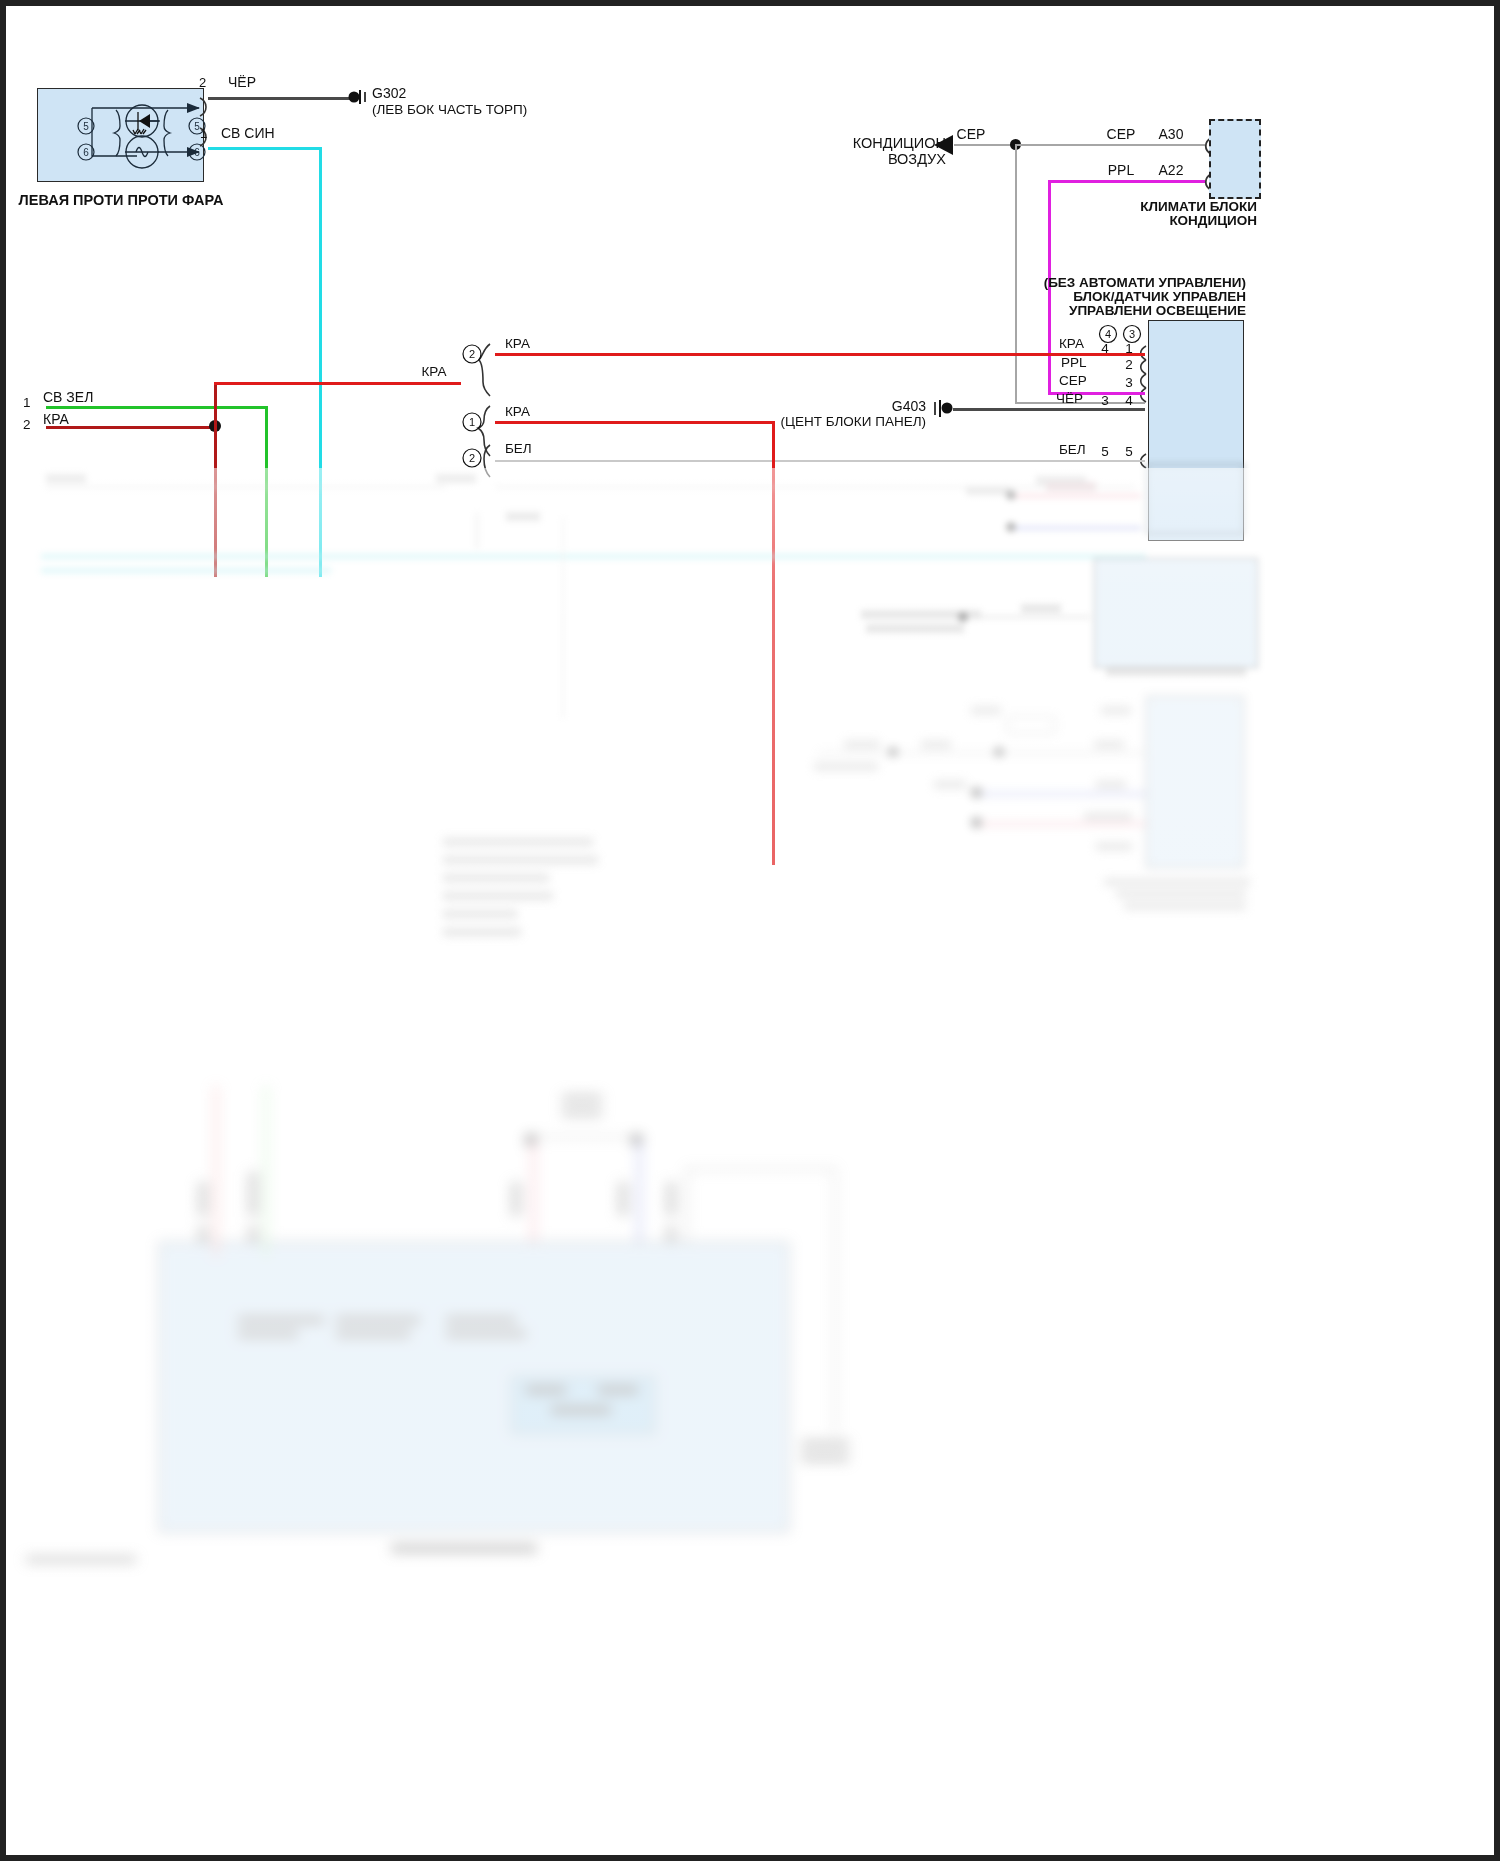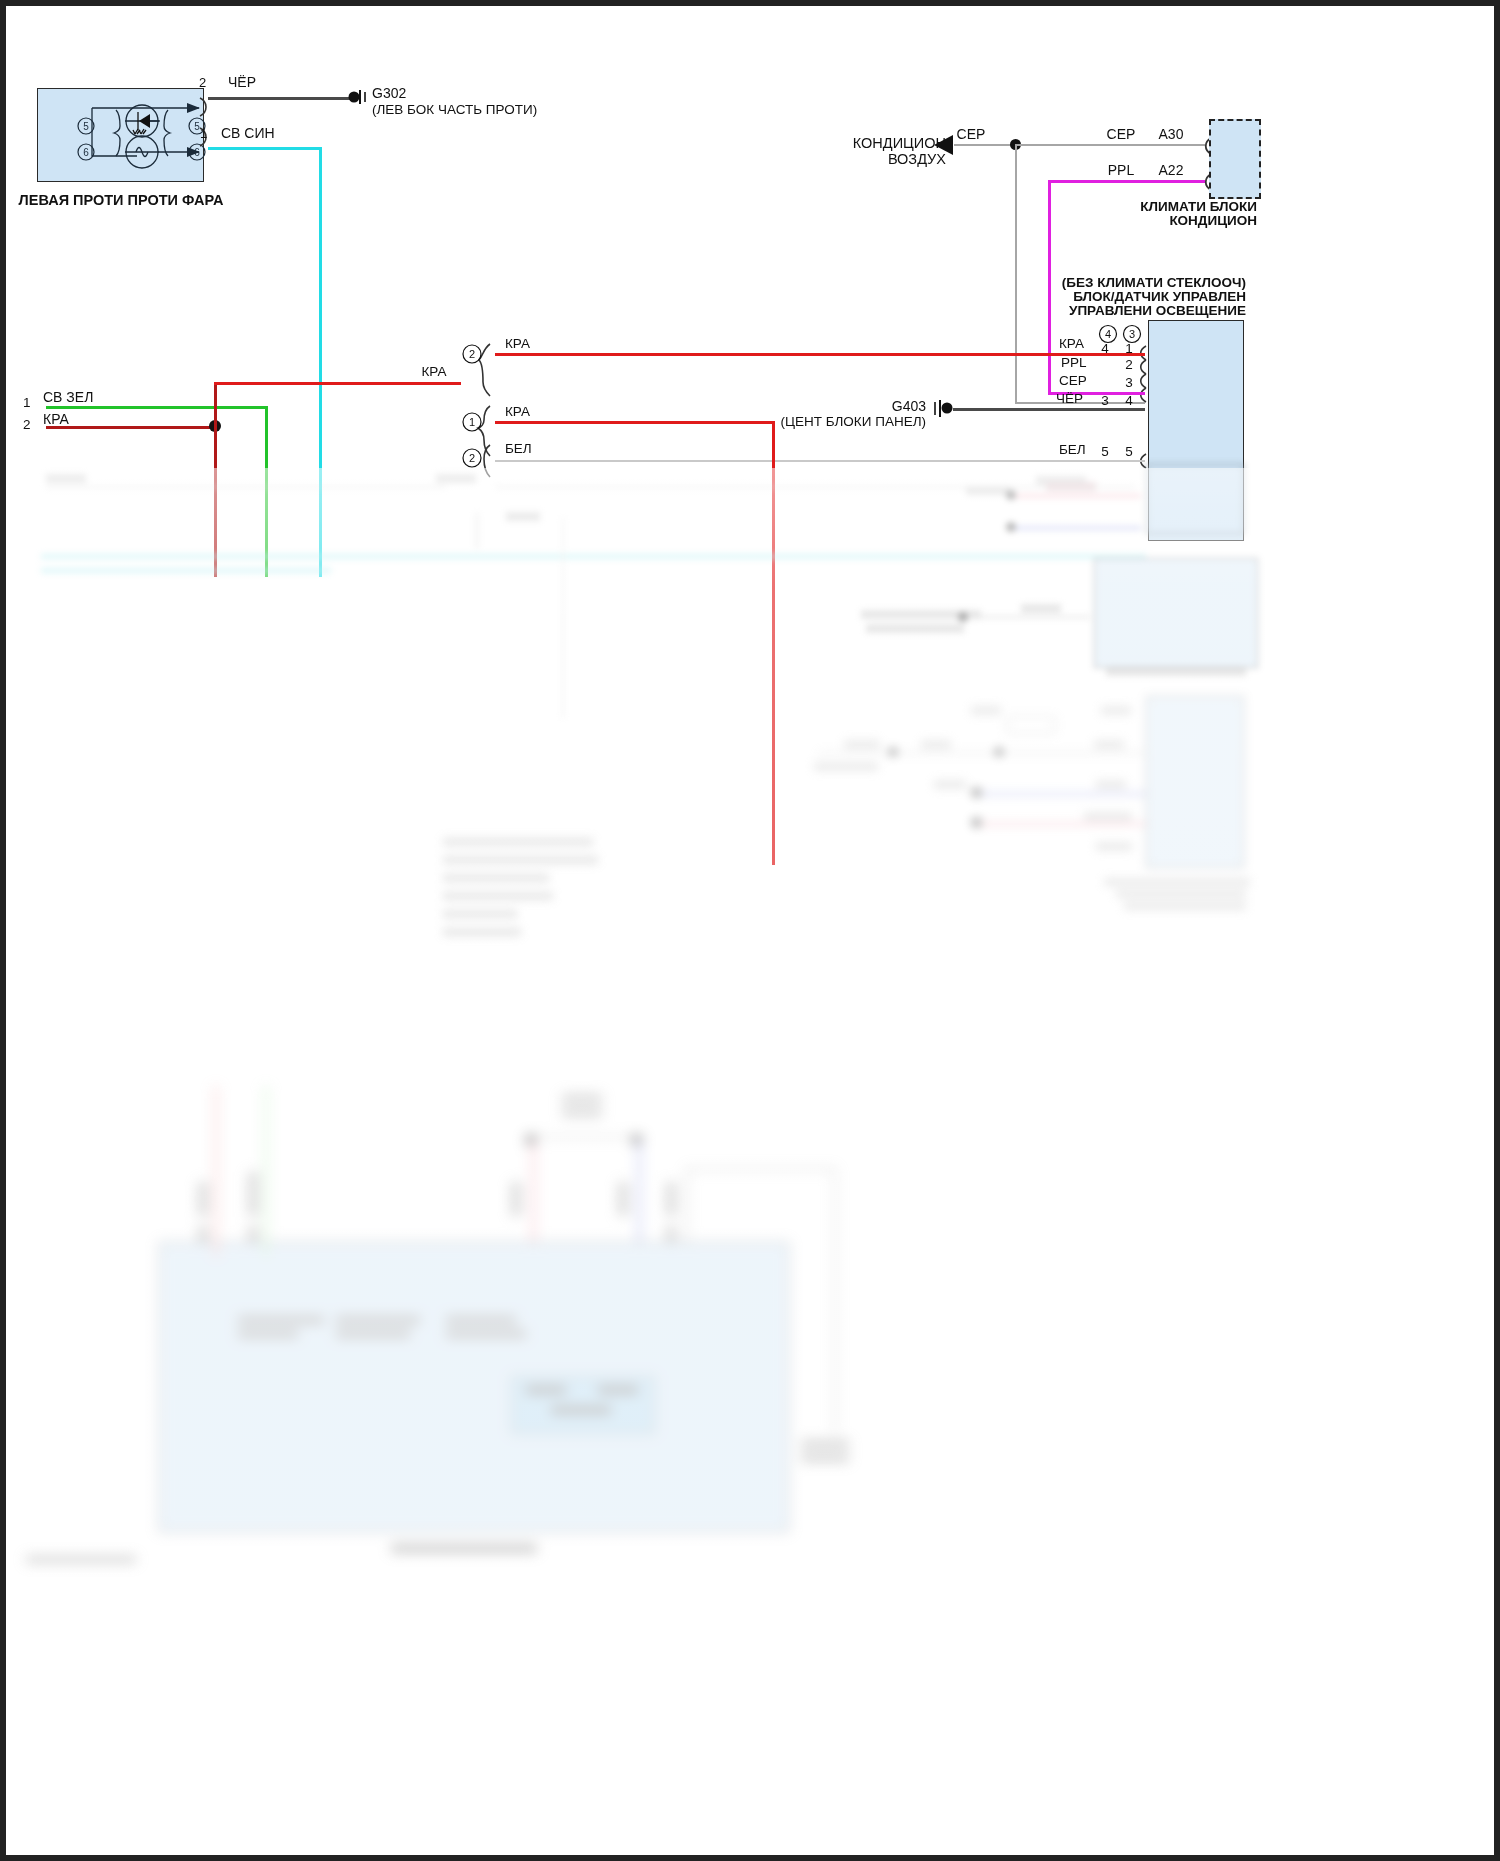--- a/index.html
+++ b/index.html
@@ -93,21 +93,21 @@
     <div class="lbl" style="left:194px;top:120px;font-size:13px;">1</div>
     <div class="lbl" style="left:215px;top:119px;font-size:14px;">СВ СИН</div>
 
     <div class="wire h" style="left:202px;top:91px;width:143px;border-top-width:3px;border-top-color:#4a4a4a;"></div>
     <svg style="left:340px;top:80px;width:26px;height:24px;">
       <circle cx="8" cy="11" r="5.5" fill="#111"></circle>
       <path d="M14,4 L14,18" stroke="#111" stroke-width="2"></path>
       <path d="M19,6 L19,16" stroke="#111" stroke-width="1.6"></path>
     </svg>
     <div class="lbl" style="left:366px;top:79px;font-size:14px;">G302</div>
-    <div class="lbl" style="left:366px;top:96px;font-size:13.5px;">(ЛЕВ БОК ЧАСТЬ ПРОТИ)</div>
+    <div class="lbl" style="left:366px;top:96px;font-size:13.5px;">(ЛЕВ БОК ЧАСТЬ ТОРП)</div>
 
     <div class="wire h" style="left:202px;top:141px;width:111px;border-top-width:3px;border-top-color:#22dce6;"></div>
     <div class="wire v" style="left:313px;top:141px;height:430px;border-left-width:3px;border-left-color:#22dce6;"></div>
 
     <div class="lbl r" style="left:780px;top:129px;width:160px;font-size:14.5px;">КОНДИЦИОН</div>
     <div class="lbl r" style="left:780px;top:145px;width:160px;font-size:14.5px;">ВОЗДУХ</div>
     <svg style="left:925px;top:128px;width:26px;height:22px;">
       <path d="M22,1 L22,21 L3,11 Z" fill="#111"></path>
     </svg>
     <div class="wire h" style="left:948px;top:138px;width:62px;border-top-width:2.4px;border-top-color:#a6a6a6;"></div>
@@ -129,21 +129,21 @@
       <g stroke="#333" stroke-width="1.8" fill="none">
         <path d="M10,20 C3,24 3,32 10,36"></path>
         <path d="M10,56 C3,60 3,68 10,72"></path>
       </g>
     </svg>
 
     <div class="blk dash" style="left:1203px;top:113px;width:48px;height:76px;"></div>
     <div class="lbl r" style="left:1050px;top:193px;width:201px;font-size:13.5px;font-weight:bold;">КЛИМАТИ БЛОКИ</div>
     <div class="lbl r" style="left:1050px;top:207px;width:201px;font-size:13.5px;font-weight:bold;">КОНДИЦИОН</div>
 
-    <div class="lbl r" style="left:950px;top:269px;width:290px;font-size:13.5px;font-weight:bold;">(БЕЗ КЛИМАТИ СТЕКЛООЧ)</div>
+    <div class="lbl r" style="left:950px;top:269px;width:290px;font-size:13.5px;font-weight:bold;">(БЕЗ АВТОМАТИ УПРАВЛЕНИ)</div>
     <div class="lbl r" style="left:950px;top:283px;width:290px;font-size:13.5px;font-weight:bold;">БЛОК/ДАТЧИК УПРАВЛЕН</div>
     <div class="lbl r" style="left:950px;top:297px;width:290px;font-size:13.5px;font-weight:bold;">УПРАВЛЕНИ ОСВЕЩЕНИЕ</div>
 
     <div class="blk" style="left:1142px;top:314px;width:94px;height:219px;"></div>
 
     <svg style="left:1090px;top:316px;width:50px;height:24px;">
       <g stroke="#111" stroke-width="1.2" fill="none">
         <circle cx="12" cy="12" r="8.5"></circle>
           <circle cx="36" cy="12" r="8.5"></circle>
       </g>

